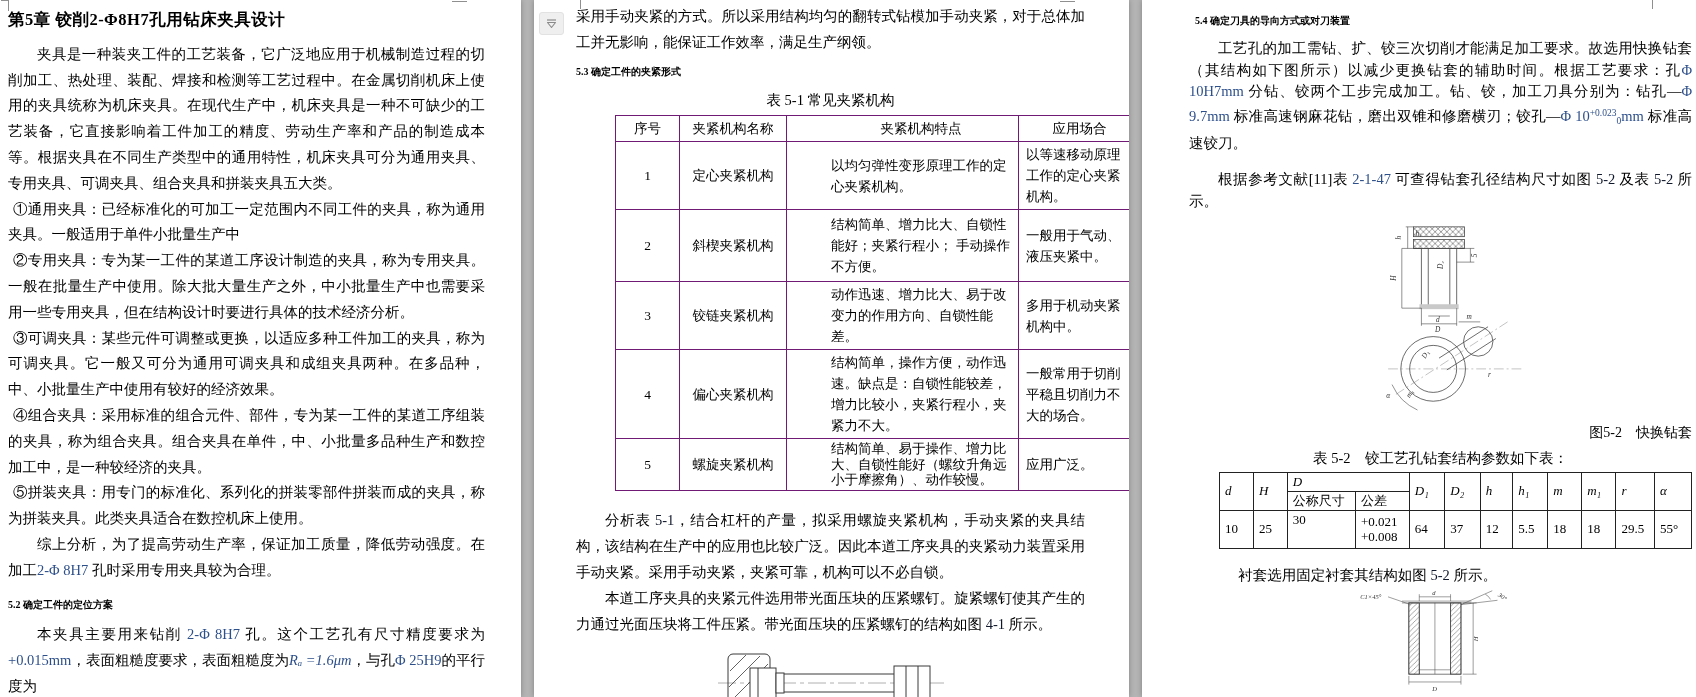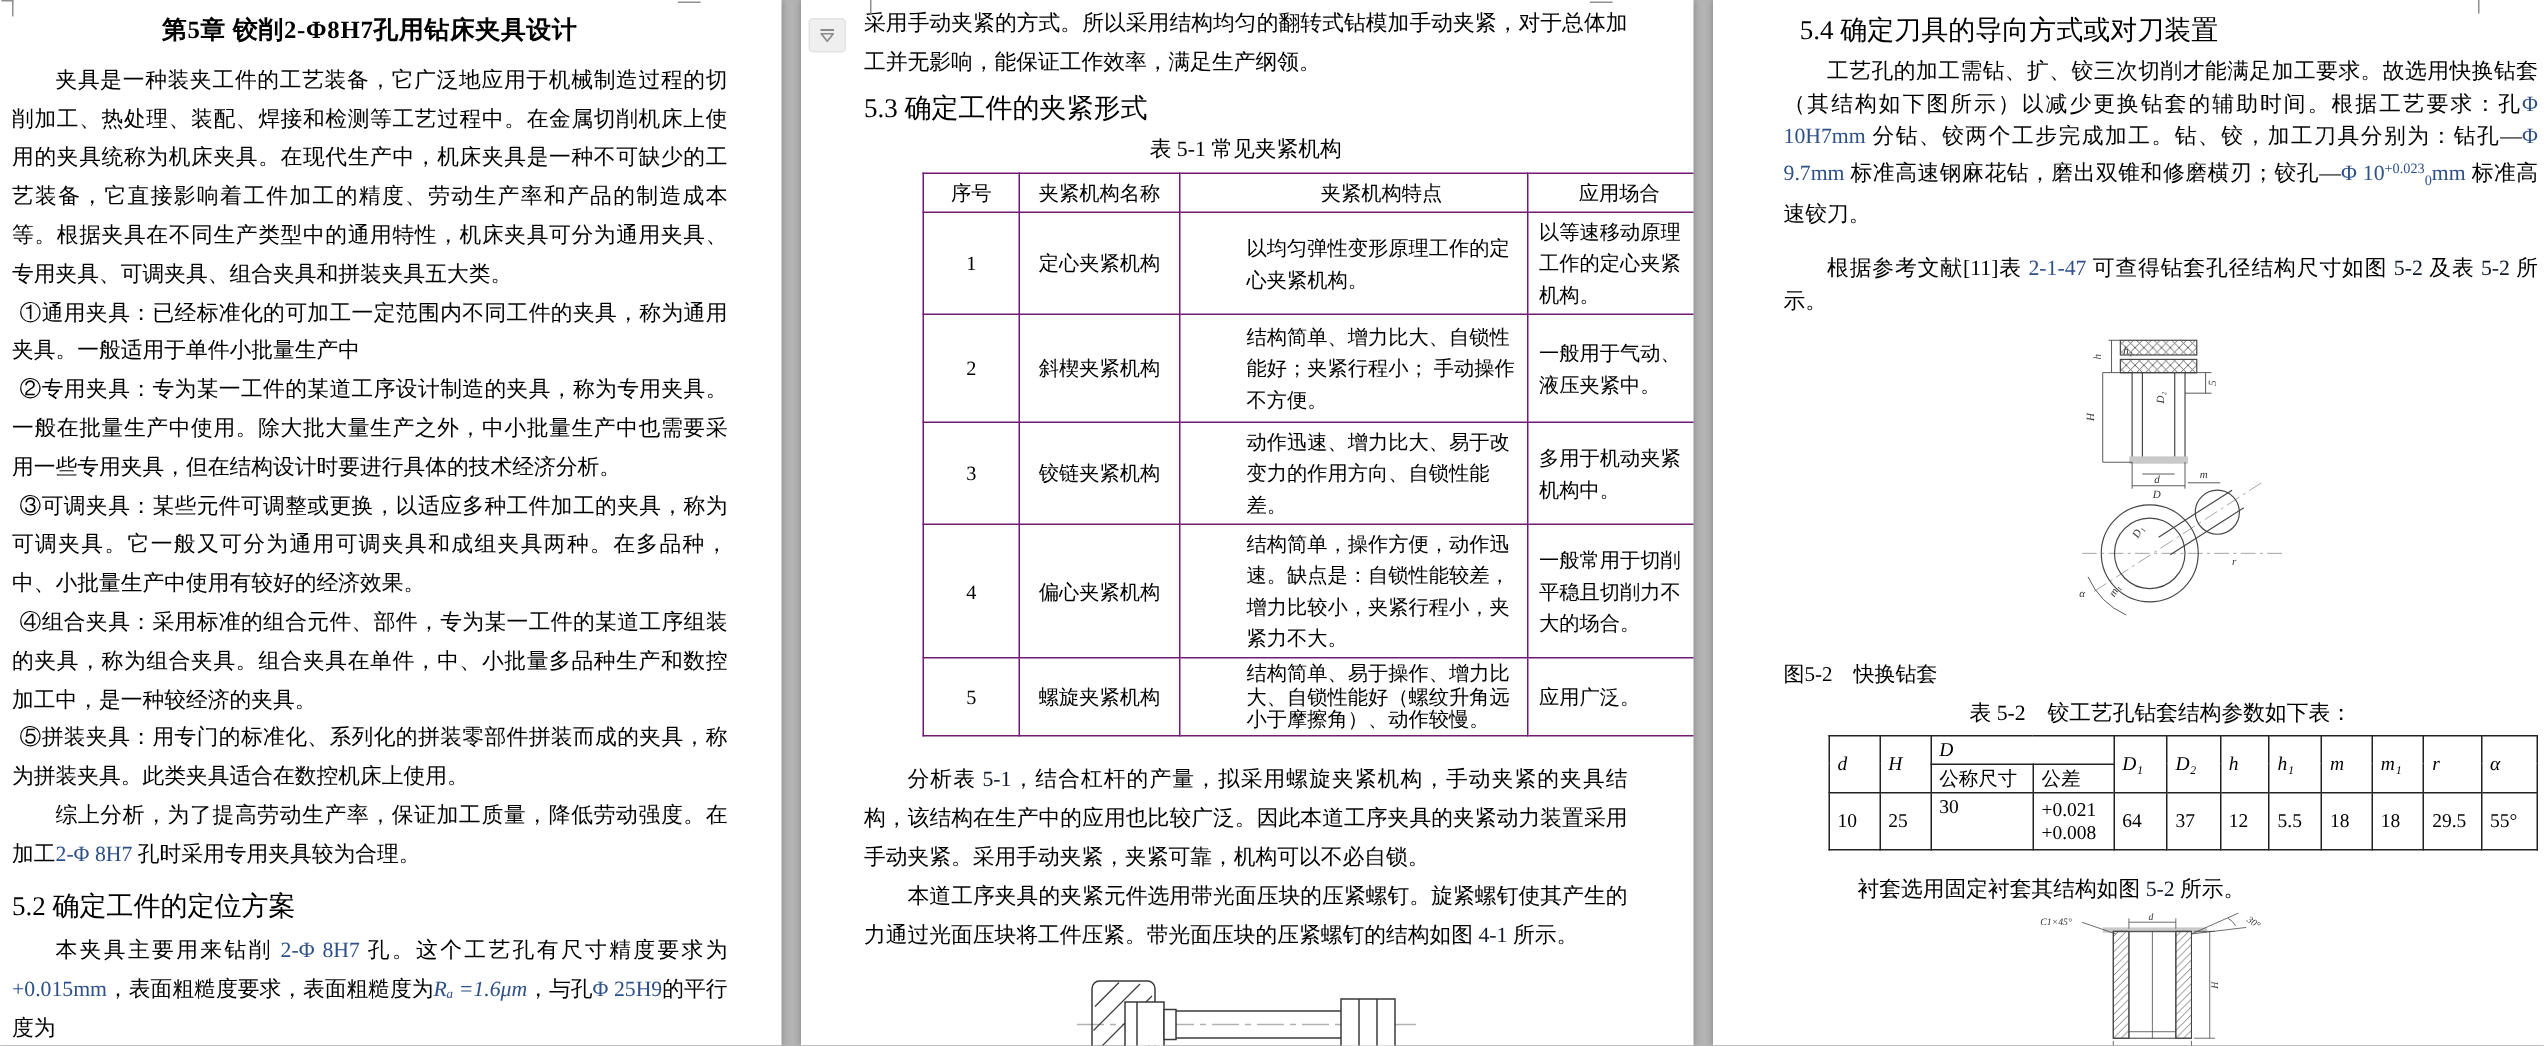--- a/index.html
+++ b/index.html
@@ -9,39 +9,39 @@
     font-family:"Liberation Serif","DejaVu Serif",serif;color:#000;
   }
   .page{position:absolute;top:0;height:697px;background:#fff;box-shadow:0 0 5px rgba(0,0,0,.28);}
   #page1{left:0;width:521px;}
   #page2{left:534px;width:595px;}
   #page3{left:1142px;width:554px;}
   .inner{position:relative;height:100%;overflow:hidden;}
   #page1 .inner{padding:5px 36px 0 8px;font-size:14.5px;line-height:25.8px;}
   #page2 .inner{padding:3px 44px 0 42px;font-size:14.5px;line-height:26px;}
   #page3 .inner{padding:6px 4px 0 47px;font-size:14.5px;line-height:21.8px;}
-  h1.doc-title{font-size:16.5px;font-weight:bold;text-align:center;margin:2px 0 9px;letter-spacing:.5px;}
-  h2.sec{font-size:18px;font-weight:normal;margin:8px 0 5px;}
+  h1.doc-title{font-size:16.5px;font-weight:bold;text-align:left;margin:2px 0 9px;letter-spacing:.5px;}
+  h2.sec{font-size:10px;font-weight:bold;margin:8px 0 5px;}
   #page2 h2.sec{margin:4px 0 2px;}
   #page3 h2.sec{margin:4px 0 6px;text-indent:.6em;}
   p{margin:0;text-align:justify;}
   .ind2{text-indent:2em}
   .indq{text-indent:.35em}
   .ind33{text-indent:3.4em}
   .mt6{margin-top:16px}.mt14{margin-top:14px}
   
   .m{color:#2d4f8a;font-family:"Liberation Serif",serif;}
   .mi{color:#2d4f8a;font-style:italic;}
   .ref{color:#0f172a;}
   .sup{color:#2d4f8a;font-size:9.5px;vertical-align:5px;}
   .sub{color:#2d4f8a;font-size:9.5px;vertical-align:-3px;}
   .ln{display:block;line-height:15px;}
   
   .tcap{text-align:center;font-size:14.5px;margin:0 0 2px;}
-  .fcap{text-align:left;font-size:13.5px;margin-top:28px;}
+  .fcap{text-align:right;font-size:13.5px;margin-top:10px;}
   #page3 .fcap{font-size:14px;}
   
   table.t51{border-collapse:collapse;margin:2px 0 0 39px;width:428px;table-layout:fixed;font-size:13.5px;line-height:21px;}
   table.t51 td,table.t51 th{border:1px solid #701a75;padding:2px 7px;vertical-align:middle;font-weight:normal;}
   table.t51 .c-no{width:49px;text-align:center;}
   table.t51 .c-name{width:92px;text-align:center;}
   table.t51 .c-feat{width:180px;text-align:left;padding-left:44px;}
   table.t51 .c-app{width:107px;text-align:left;}
   table.t51 tr.hd td{text-align:center;height:20px;}
   tr.tight td{line-height:15.5px;}

